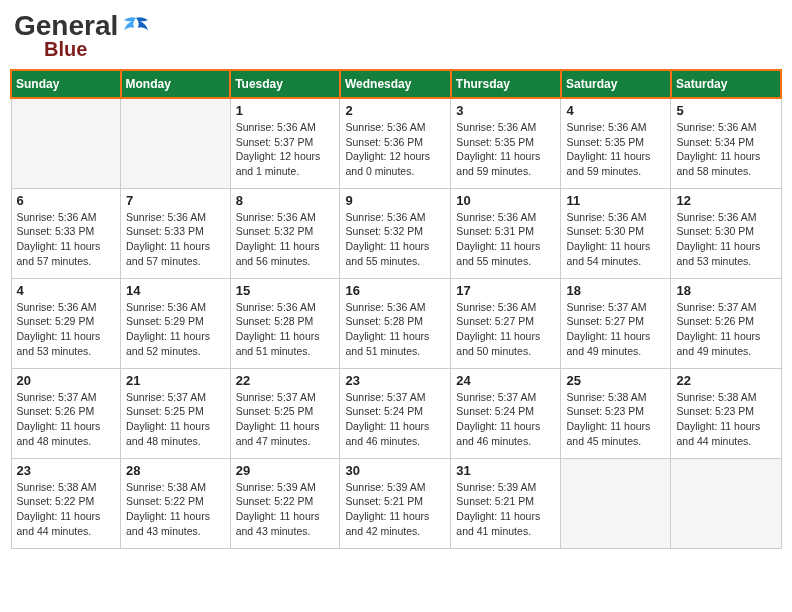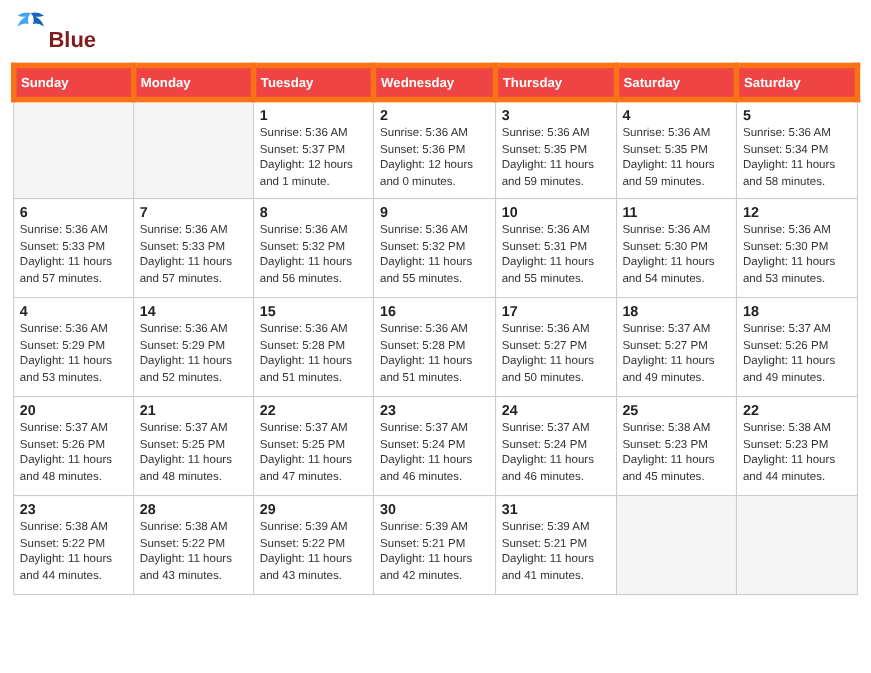--- a/index.html
+++ b/index.html
@@ -34,26 +34,26 @@
     .location-title {
       font-size: 16px;
       color: #555;
     }
     .calendar {
       width: 100%;
       border-collapse: collapse;
       font-size: 11px;
     }
     .calendar th {
-      background: #ef4444;
+      background: #15803d;
       color: #fff;
       padding: 6px 4px;
       text-align: left;
       font-size: 12px;
-      border: 5px solid #f97316;
+      border: 2px solid #f97316;
     }
     .calendar td {
       border: 1px solid #ccc;
       vertical-align: top;
       padding: 4px 5px;
       width: 113px;
       min-height: 80px;
       background: #fff;
     }
     .calendar td.empty {
@@ -79,20 +79,21 @@
       align-items: center;
       gap: 4px;
     }
   </style>
 </head>
 <body>
 
 <div class="header">
   <div class="logo">
     <div class="logo-wrapper">
+      <span style="font-size:28px;font-weight:bold;color:#333;">General</span>
       <svg width="28" height="20" viewBox="0 0 28 20">
         <path d="M14 2 Q20 0 26 4 Q22 6 18 5 Q24 8 26 14 Q20 10 16 12 Q18 6 14 2Z" fill="#1565c0"></path>
         <path d="M14 2 Q8 0 2 4 Q6 6 10 5 Q4 8 2 14 Q8 10 12 12 Q10 6 14 2Z" fill="#42a5f5"></path>
       </svg>
     </div>
     <div style="font-size:20px;font-weight:bold;color:#7f1d1d;margin-top:-4px;margin-left:30px;">Blue</div>
   </div>
   <div class="title-block">
     <div class="month-title"></div>
     <div class="location-title"></div>

